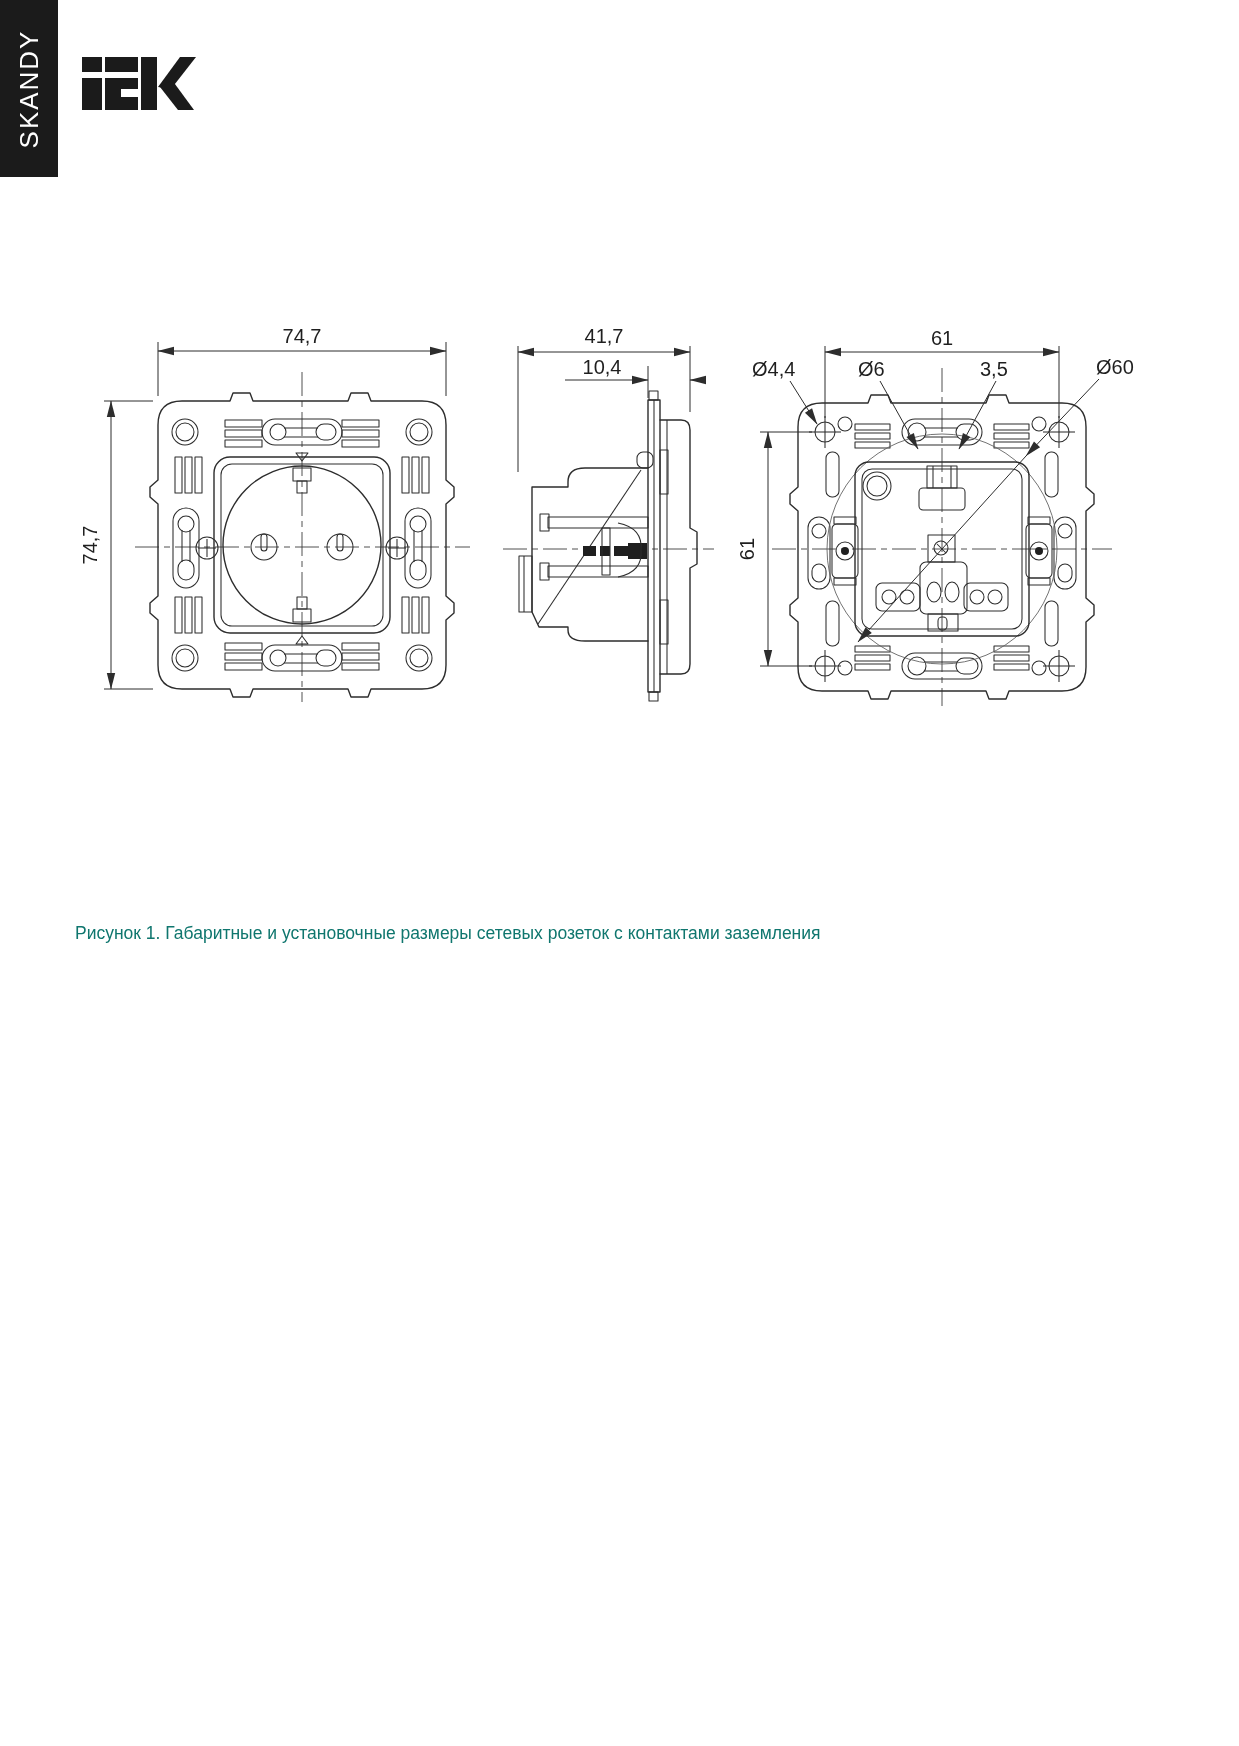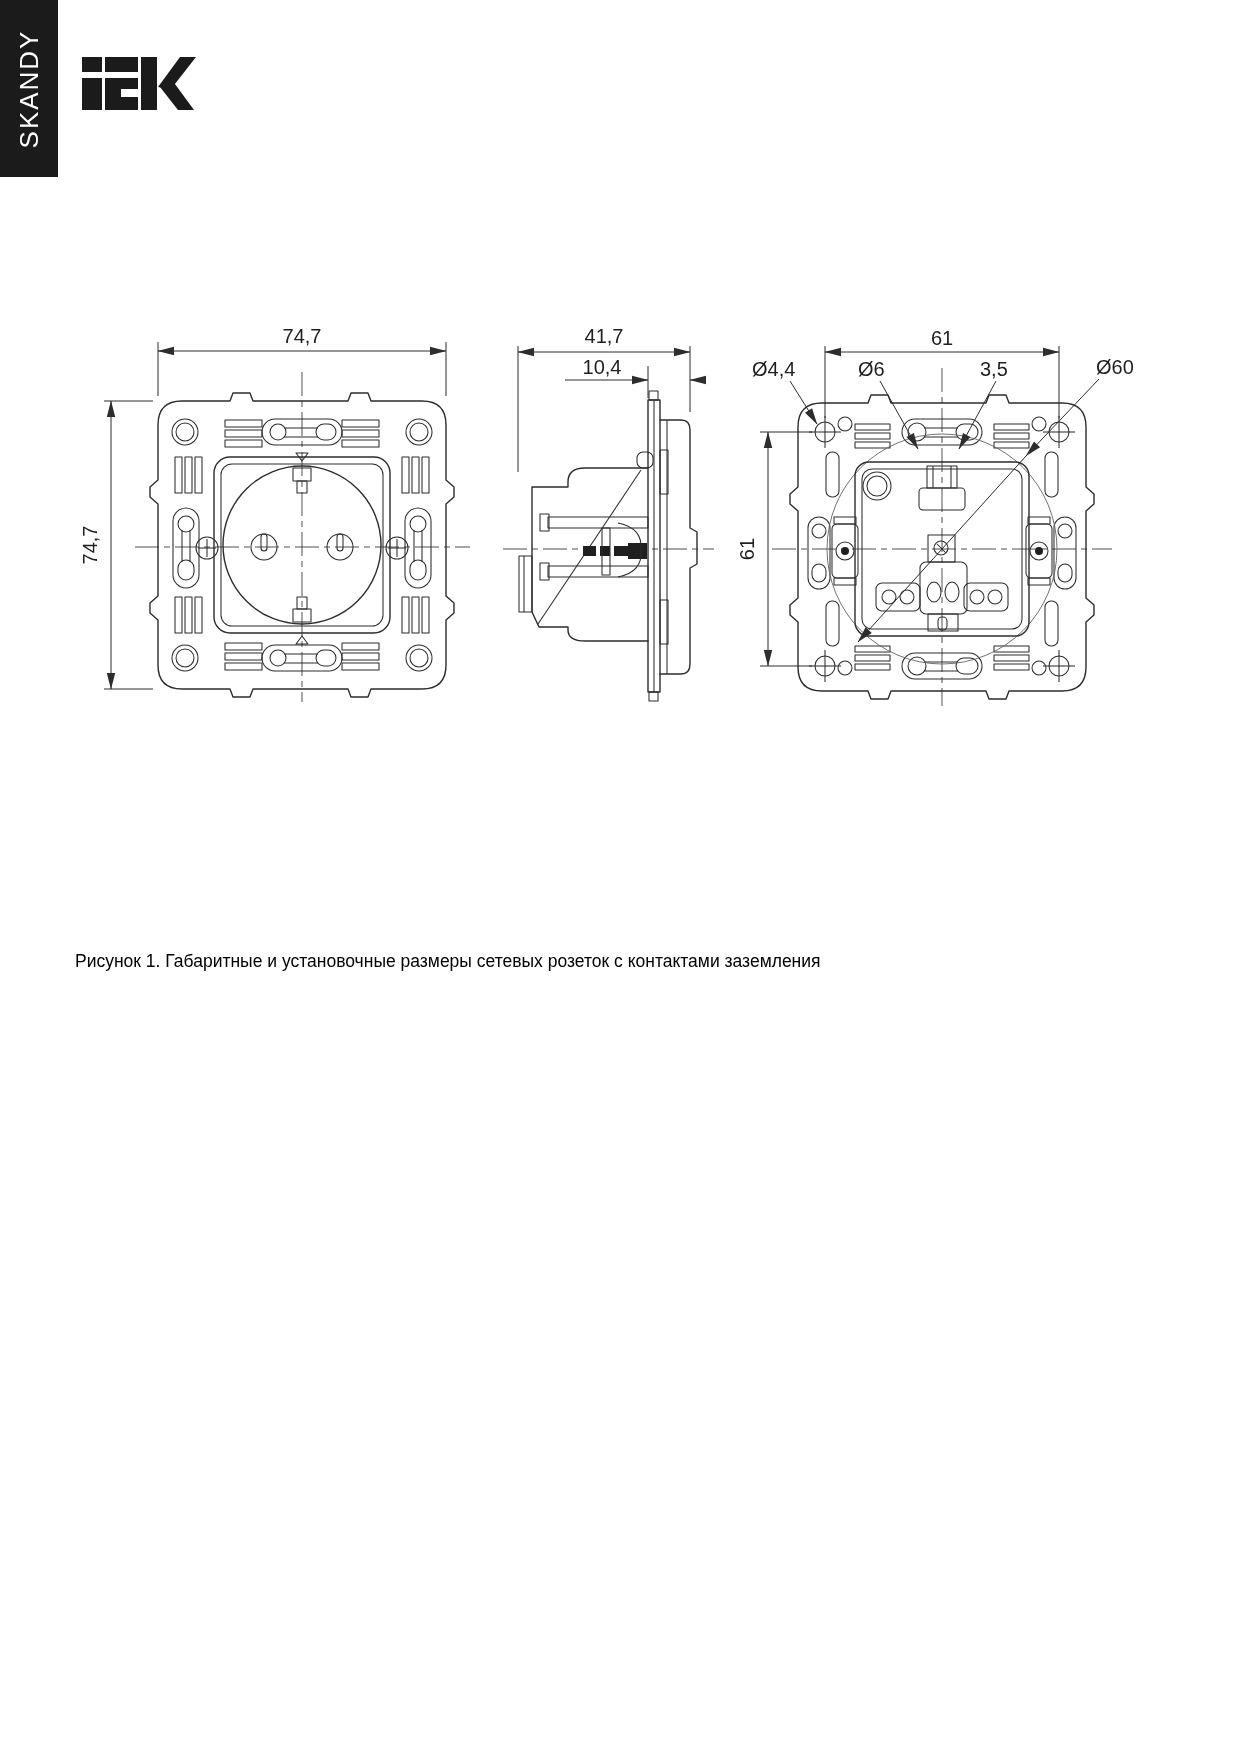--- a/index.html
+++ b/index.html
@@ -3,21 +3,21 @@
 <meta charset="utf-8">
 <style>
   html,body{margin:0;padding:0;background:#ffffff;}
   .page{position:relative;width:1239px;height:1746px;background:#ffffff;overflow:hidden;
         font-family:"Liberation Sans",sans-serif;}
   .series-bar{position:absolute;left:0;top:0;width:58px;height:177px;background:#1b1b1b;}
   .series-bar span{position:absolute;left:50%;top:50%;transform:translate(-50%,-50%) rotate(-90deg);
         color:#ffffff;font-size:26px;letter-spacing:2px;font-weight:400;white-space:nowrap;}
   .logo{position:absolute;left:82px;top:57px;}
   .logo *{fill:#1b1b1b;}
-  .caption{position:absolute;left:75px;top:923px;font-size:17.5px;color:#000000;white-space:nowrap;margin-top:28px;}
+  .caption{position:absolute;left:75px;top:923px;font-size:17.5px;color:#0f766e;white-space:nowrap;}
   svg.draw{position:absolute;left:0;top:0;}
   
   .ol{fill:none;stroke:#2d2d2d;stroke-width:1.4;stroke-linejoin:round;stroke-linecap:round;}
   .dl{fill:none;stroke:#2d2d2d;stroke-width:1.05;stroke-linejoin:round;}
   .tl{fill:none;stroke:#636363;stroke-width:0.9;}
   .cl{fill:none;stroke:#3c3c3c;stroke-width:0.9;stroke-dasharray:24 5 6 5;}
   .dim{fill:none;stroke:#2d2d2d;stroke-width:1;}
   .blk{fill:#1f1f1f;stroke:none;}
   .dimtxt{font-family:"Liberation Sans",sans-serif;font-size:20px;fill:#1f1f1f;}
 </style>

